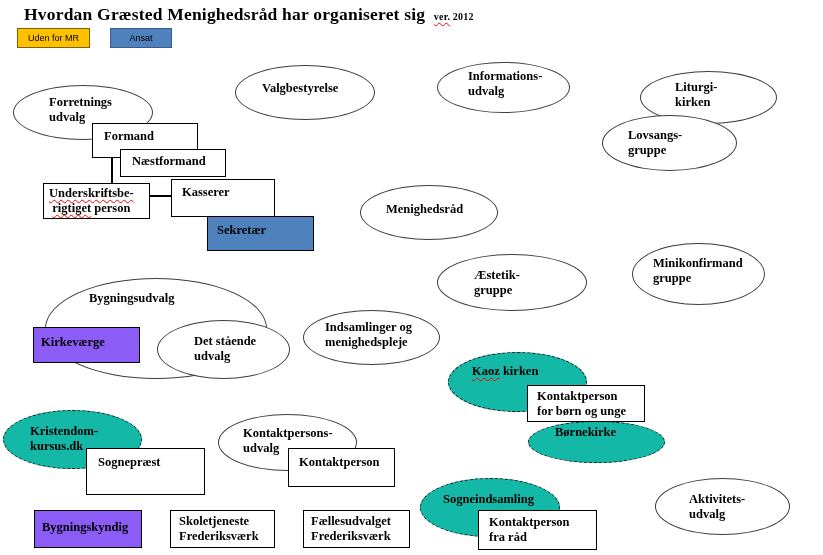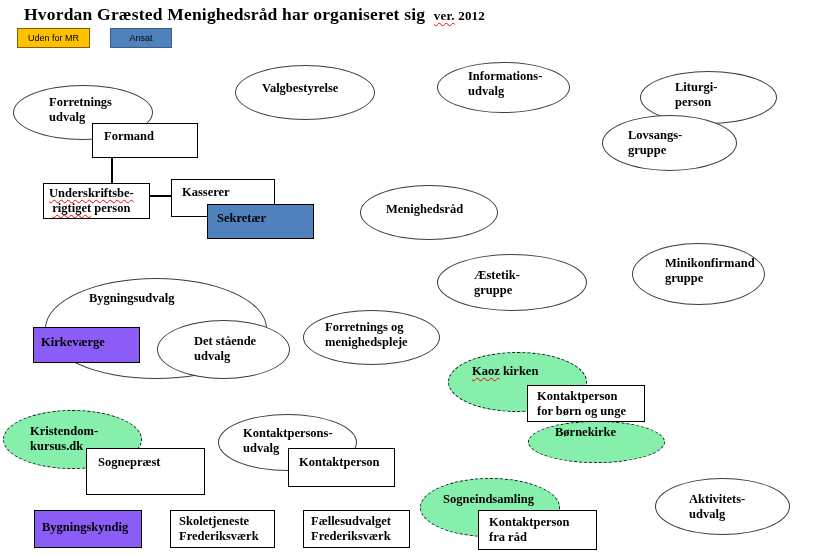--- a/index.html
+++ b/index.html
@@ -4,36 +4,36 @@
 <style>
   html,body { margin:0; padding:0; background:#fff; }
   #canvas {
     position:relative; width:823px; height:555px; background:#ffffff;
     overflow:hidden; font-family:"Liberation Serif", serif; color:#000;
   }
   .title {
     position:absolute; left:24px; top:4px;
     font-size:17.5px; font-weight:bold; letter-spacing:0.2px; white-space:nowrap;
   }
-  .title .ver { font-size:13px; font-weight:bold; margin-left:4px; }
+  .title .ver { font-size:10px; font-weight:bold; margin-left:4px; }
   .sq {
     text-decoration-line:underline; text-decoration-style:wavy;
     text-decoration-color:#ff0000; text-decoration-thickness:1px;
     text-underline-offset:2px; text-decoration-skip-ink:none;
   }
   .legend-box {
     position:absolute; box-sizing:border-box;
     display:flex; align-items:center; justify-content:center;
     font-family:"Liberation Sans", sans-serif; font-size:9px; color:#000;
   }
   .legend-yellow { background:#FFC000; border:1px solid #7F6000; }
   .legend-blue   { background:#4F81BD; border:1px solid #385D8A; }
   .node { position:absolute; box-sizing:border-box; }
   .ell  { border:1.4px solid #3d3d3d; border-radius:50%; background:#fff; }
-  .ell.dashed { border:1.7px dashed #141414; background:#86efac; }
+  .ell.dashed { border:1.7px dashed #141414; background:#14b8a6; }
   .rect { border:1.7px solid #000; background:#fff; }
   .rect.yellow { background:#8b5cf6; }
   .rect.blue   { background:#4F81BD; }
   .lbl {
     position:absolute; font-weight:bold; font-size:12.5px; line-height:1.18;
     white-space:pre-line; color:#000;
   }
   .conn { position:absolute; background:#000; }
 </style>
 </head>
@@ -59,39 +59,39 @@
   </div>
   <div class="node ell" style="left:235px;top:65px;width:140px;height:55px;">
     <div class="lbl" style="left:26px;top:15px;">Valgbestyrelse</div>
   </div>
   <div class="node ell" style="left:437px;top:62px;width:133px;height:51px;">
     <div class="lbl" style="left:30px;top:6px;">Informations-
 udvalg</div>
   </div>
   <div class="node ell" style="left:640px;top:71px;width:137px;height:53px;">
     <div class="lbl" style="left:34px;top:8px;">Liturgi-
-person</div>
+kirken</div>
   </div>
   <div class="node ell" style="left:602px;top:115px;width:135px;height:56px;">
     <div class="lbl" style="left:25px;top:12px;">Lovsangs-
 gruppe</div>
   </div>
   <div class="node ell" style="left:360px;top:185px;width:138px;height:55px;">
     <div class="lbl" style="left:25px;top:16px;">Menighedsråd</div>
   </div>
   <div class="node ell" style="left:437px;top:254px;width:150px;height:57px;">
     <div class="lbl" style="left:36px;top:13px;">Æstetik-
 gruppe</div>
   </div>
   <div class="node ell" style="left:632px;top:243px;width:133px;height:62px;">
-    <div class="lbl" style="left:32px;top:12px;">Minikonfirmand
+    <div class="lbl" style="left:20px;top:12px;">Minikonfirmand
 gruppe</div>
   </div>
   <div class="node ell" style="left:303px;top:310px;width:137px;height:55px;">
-    <div class="lbl" style="left:21px;top:9px;">Forretnings og
+    <div class="lbl" style="left:21px;top:9px;">Indsamlinger og
 menighedspleje</div>
   </div>
   <div class="node ell" style="left:45px;top:278px;width:222px;height:101px;">
     <div class="lbl" style="left:43px;top:12px;">Bygningsudvalg</div>
   </div>
   <div class="node ell" style="left:157px;top:320px;width:133px;height:59px;">
     <div class="lbl" style="left:36px;top:13px;">Det stående
 udvalg</div>
   </div>
   <div class="node ell" style="left:218px;top:414px;width:139px;height:57px;">
@@ -115,27 +115,30 @@
   <div class="node ell dashed" style="left:420px;top:478px;width:140px;height:59px;">
     <div class="lbl" style="left:22px;top:13px;">Sogneindsamling</div>
   </div>
 
   <div class="conn" style="left:111px;top:158px;width:2px;height:26px;"></div>
   <div class="conn" style="left:150px;top:195px;width:22px;height:2px;"></div>
 
   <div class="node rect" style="left:92px;top:123px;width:106px;height:35px;padding-left:40px;">
     <div class="lbl" style="left:11px;top:5px;">Formand</div>
   </div>
+  <div class="node rect" style="left:120px;top:149px;width:106px;height:28px;">
+    <div class="lbl" style="left:11px;top:4px;">Næstformand</div>
+  </div>
   <div class="node rect" style="left:43px;top:183px;width:107px;height:36px;text-align:center;">
     <div class="lbl" style="left:5px;top:2px;"><span class="sq">Underskriftsbe-</span><br><span class="sq">rigtiget</span><span> person</span></div>
   </div>
   <div class="node rect" style="left:171px;top:179px;width:104px;height:38px;">
     <div class="lbl" style="left:10px;top:5px;">Kasserer</div>
   </div>
-  <div class="node rect blue" style="left:207px;top:204px;width:107px;height:35px;">
+  <div class="node rect blue" style="left:207px;top:216px;width:107px;height:35px;">
     <div class="lbl" style="left:9px;top:6px;">Sekretær</div>
   </div>
   <div class="node rect yellow" style="left:33px;top:327px;width:107px;height:36px;">
     <div class="lbl" style="left:7px;top:7px;">Kirkeværge</div>
   </div>
   <div class="node rect" style="left:527px;top:385px;width:118px;height:37px;">
     <div class="lbl" style="left:9px;top:3px;">Kontaktperson
 for børn og unge</div>
   </div>
   <div class="node rect" style="left:86px;top:448px;width:119px;height:47px;">

